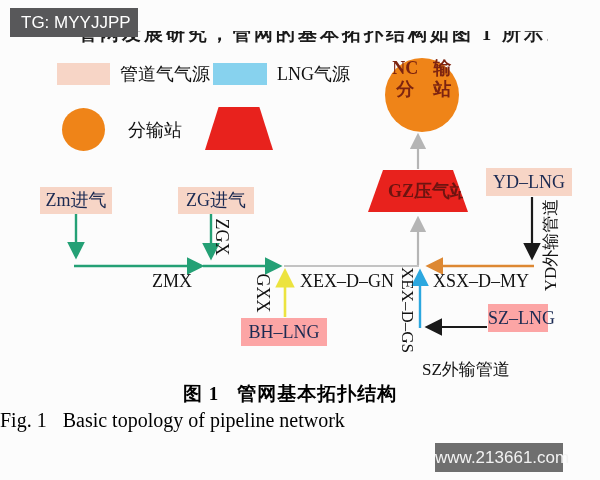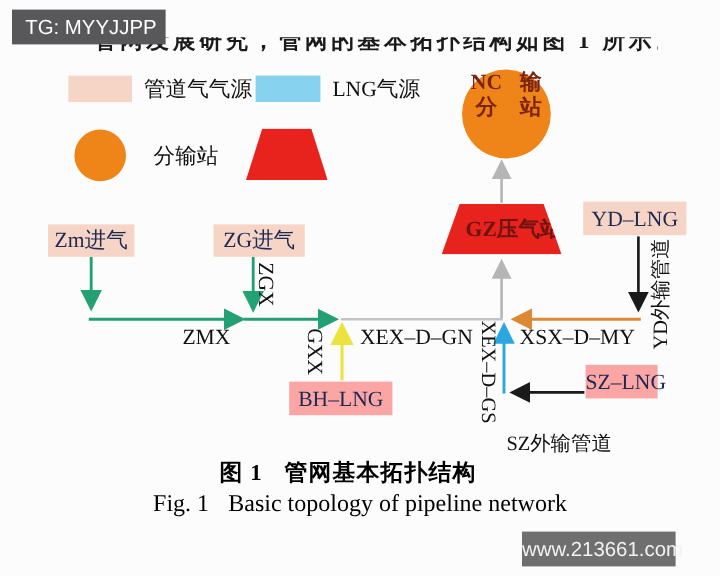--- a/index.html
+++ b/index.html
@@ -60,21 +60,21 @@
   .rot-ccw{transform:rotate(-90deg);}
   .pl-zgx{left:199px;top:227px;width:46px;height:20px;}
   .pl-gxx{left:240px;top:283px;width:46px;height:20px;}
   .pl-gs{left:358px;top:299px;width:96px;height:22px;font-size:17px;}
   .pl-ydout{left:504px;top:234px;width:96px;height:22px;font-size:17px;}
 
   
   .cap-zh{left:0;top:381px;width:580px;text-align:center;font-size:19px;font-weight:bold;
           letter-spacing:1px;color:#000;}
   .cap-zh .gap{display:inline-block;width:18px;}
-  .cap-en{left:0;top:409px;width:600px;text-align:center;font-size:20px;color:#000;}
+  .cap-en{left:0;top:409px;width:600px;text-align:left;font-size:20px;color:#000;}
   .cap-en .gap{display:inline-block;width:16px;}
 
   svg.wires{position:absolute;left:0;top:0;pointer-events:none;}
 </style>
 </head>
 <body>
 
 <div class="stage">
 
   <div class="abs intro-clip">

